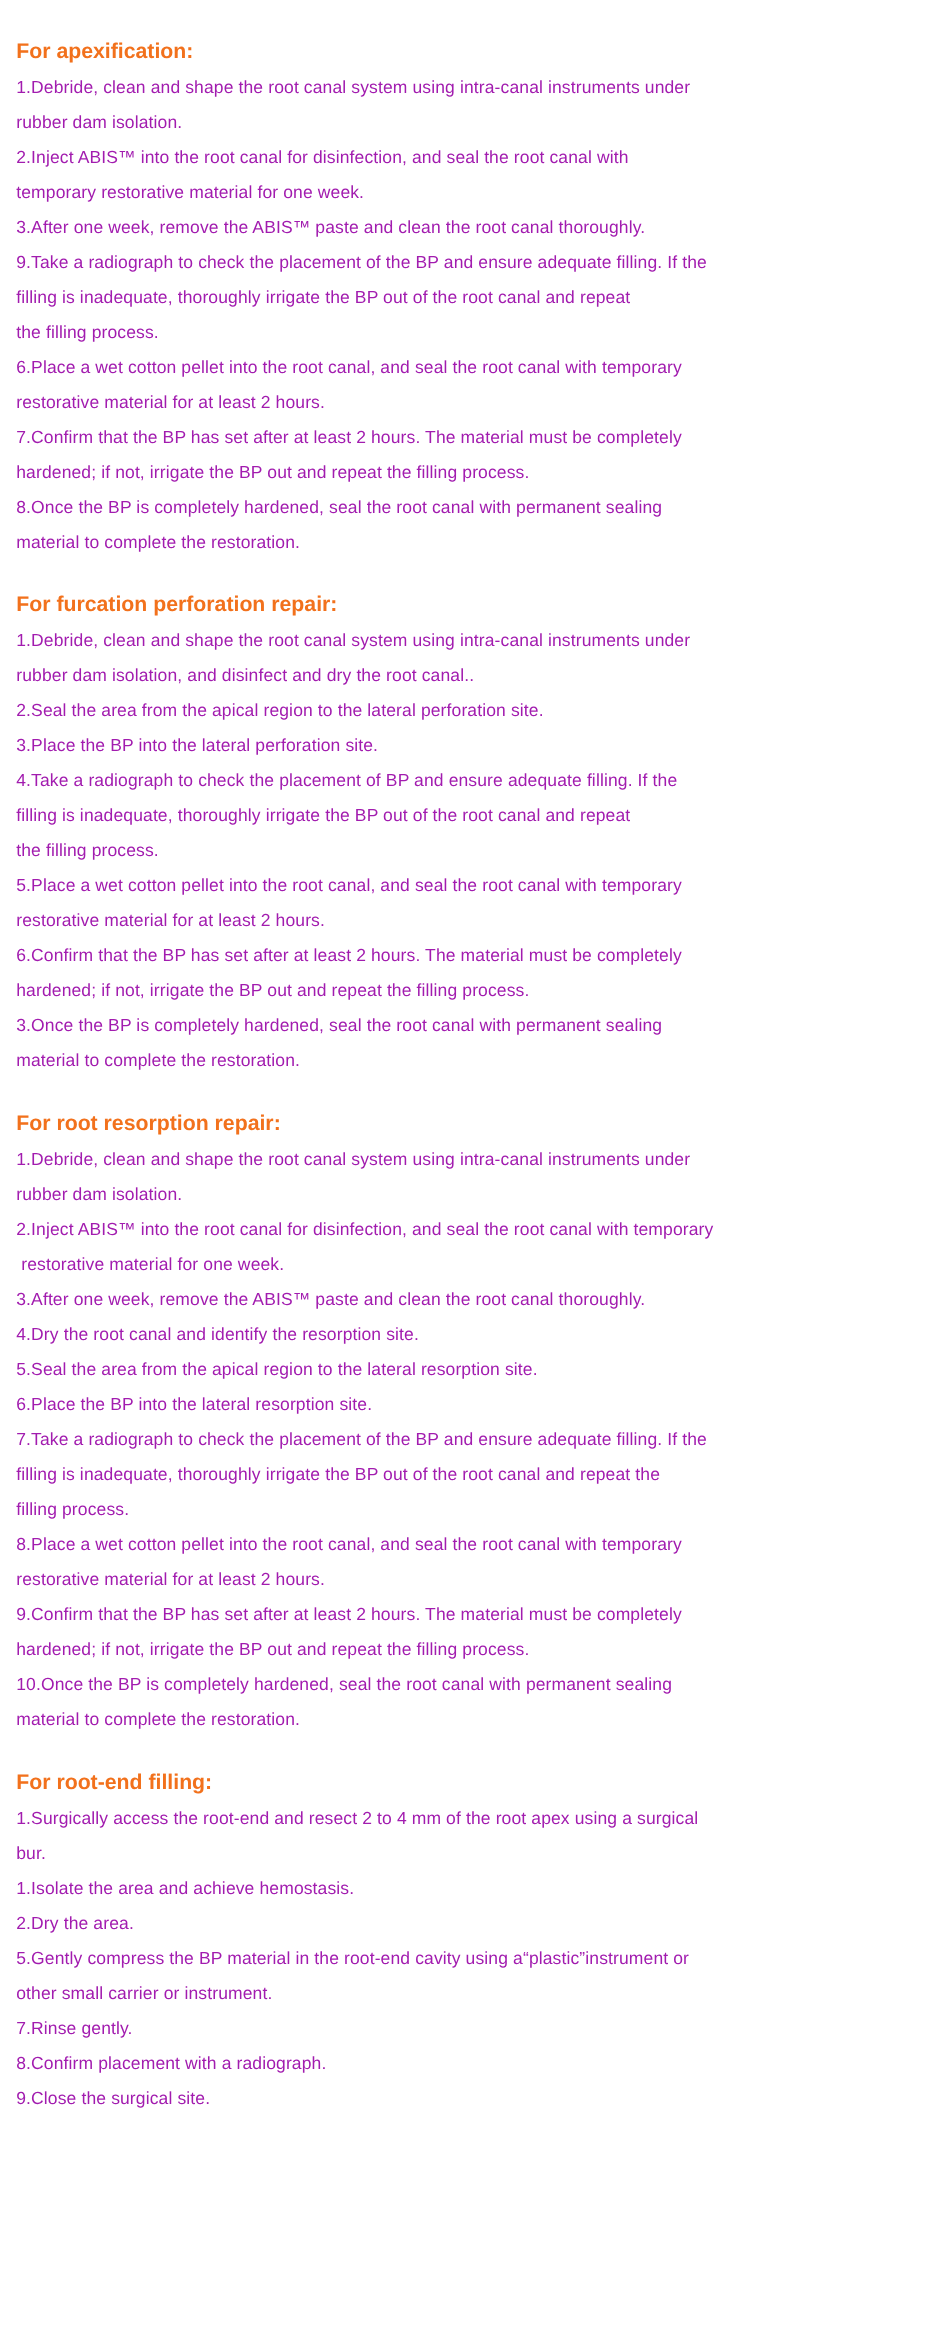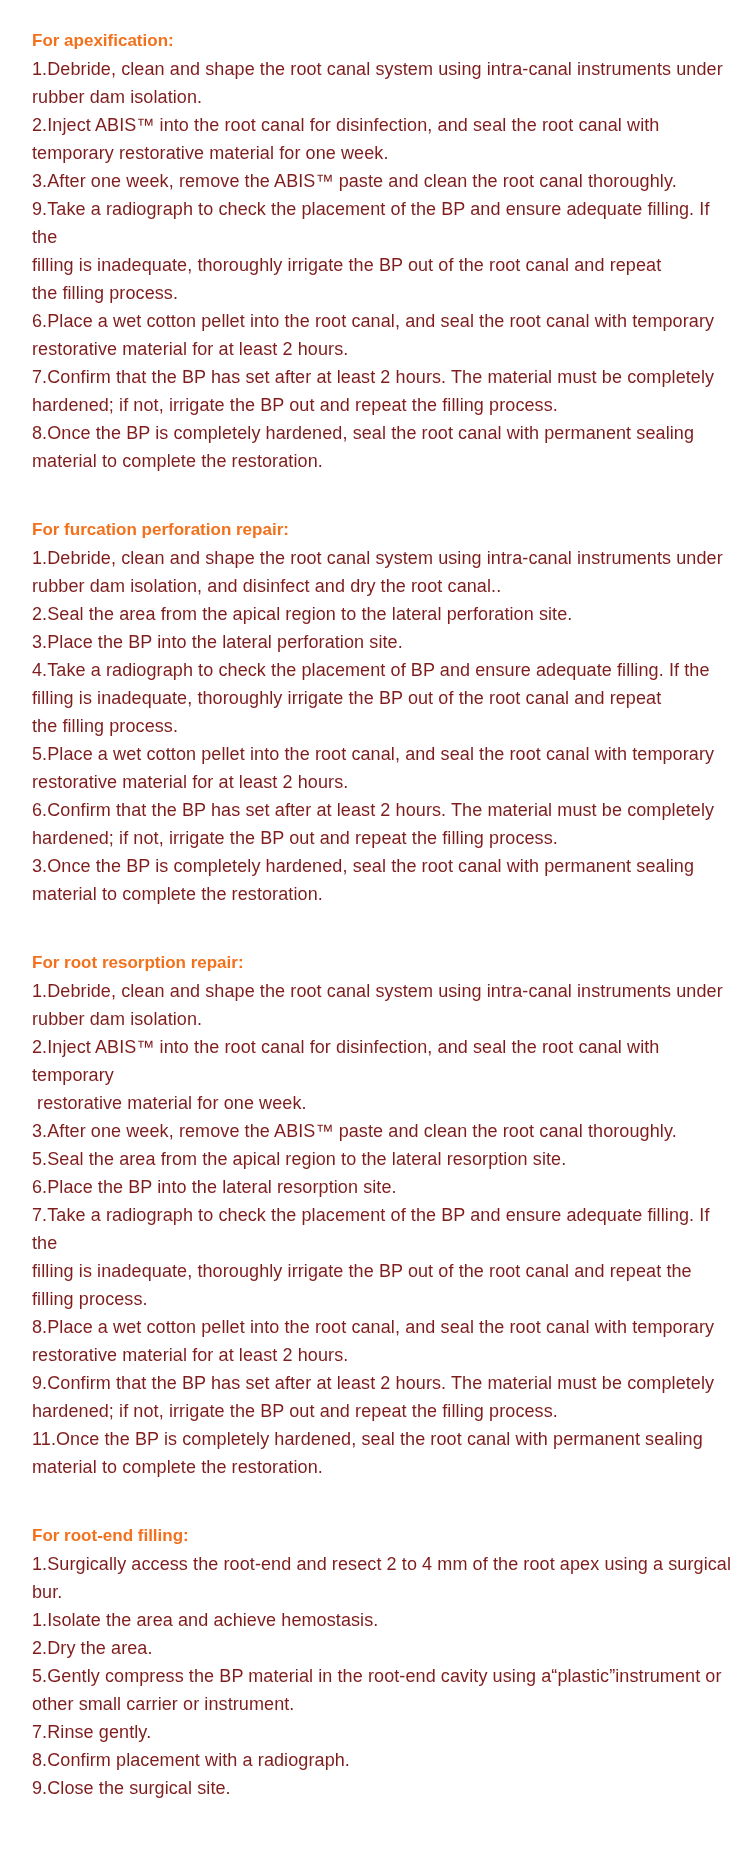--- a/index.html
+++ b/index.html
@@ -12,41 +12,41 @@
     height: 1876px;
     box-sizing: border-box;
     font-family: "Liberation Sans", sans-serif;
     color: #121212;
     overflow: hidden;
   }
   .document {
     box-sizing: border-box;
     width: 750px;
     height: 1876px;
-    padding: 27px 14px 20px 32px;
+    padding: 27px 14px 20px 13px;
     background: #ffffff;
   }
   .section {
     margin: 0;
   }
   .section + .section {
-    margin-top: 41px;
+    margin-top: 23px;
   }
   .section-heading {
     font-size: 17px;
     line-height: 28px;
     font-weight: 700;
     color: #f2711c;
     margin: 0;
   }
   .instruction-step {
-    font-size: 18px;
+    font-size: 14px;
     line-height: 28px;
     font-weight: 400;
-    color: #7f1d1d;
+    color: #a21caf;
     margin: 0;
     white-space: pre-line;
     letter-spacing: 0.1px;
   }
 </style>
 </head>
 <body>
 
 <div class="document" id="doc-root">
     <div class="section">
@@ -82,30 +82,31 @@
       <p class="instruction-step">3.Once the BP is completely hardened, seal the root canal with permanent sealing
 material to complete the restoration.</p>
     </div>
     <div class="section">
     <div class="section-heading">For root resorption repair:</div>
   <p class="instruction-step">1.Debride, clean and shape the root canal system using intra-canal instruments under
 rubber dam isolation.</p>
       <p class="instruction-step">2.Inject ABIS™ into the root canal for disinfection, and seal the root canal with temporary
 &nbsp;restorative material for one week.</p>
       <p class="instruction-step">3.After one week, remove the ABIS™ paste and clean the root canal thoroughly.</p>
+      <p class="instruction-step">4.Dry the root canal and identify the resorption site.</p>
       <p class="instruction-step">5.Seal the area from the apical region to the lateral resorption site.</p>
       <p class="instruction-step">6.Place the BP into the lateral resorption site.</p>
       <p class="instruction-step">7.Take a radiograph to check the placement of the BP and ensure adequate filling. If the
 filling is inadequate, thoroughly irrigate the BP out of the root canal and repeat the
 filling process.</p>
       <p class="instruction-step">8.Place a wet cotton pellet into the root canal, and seal the root canal with temporary
 restorative material for at least 2 hours.</p>
       <p class="instruction-step">9.Confirm that the BP has set after at least 2 hours. The material must be completely
 hardened; if not, irrigate the BP out and repeat the filling process.</p>
-      <p class="instruction-step">11.Once the BP is completely hardened, seal the root canal with permanent sealing
+      <p class="instruction-step">10.Once the BP is completely hardened, seal the root canal with permanent sealing
 material to complete the restoration.</p>
     </div>
     <div class="section">
     <div class="section-heading">For root-end filling:</div>
   <p class="instruction-step">1.Surgically access the root-end and resect 2 to 4 mm of the root apex using a surgical
 bur.</p>
       <p class="instruction-step">1.Isolate the area and achieve hemostasis.</p>
       <p class="instruction-step">2.Dry the area.</p>
       <p class="instruction-step">5.Gently compress the BP material in the root-end cavity using a“plastic”instrument or
 other small carrier or instrument.</p>

